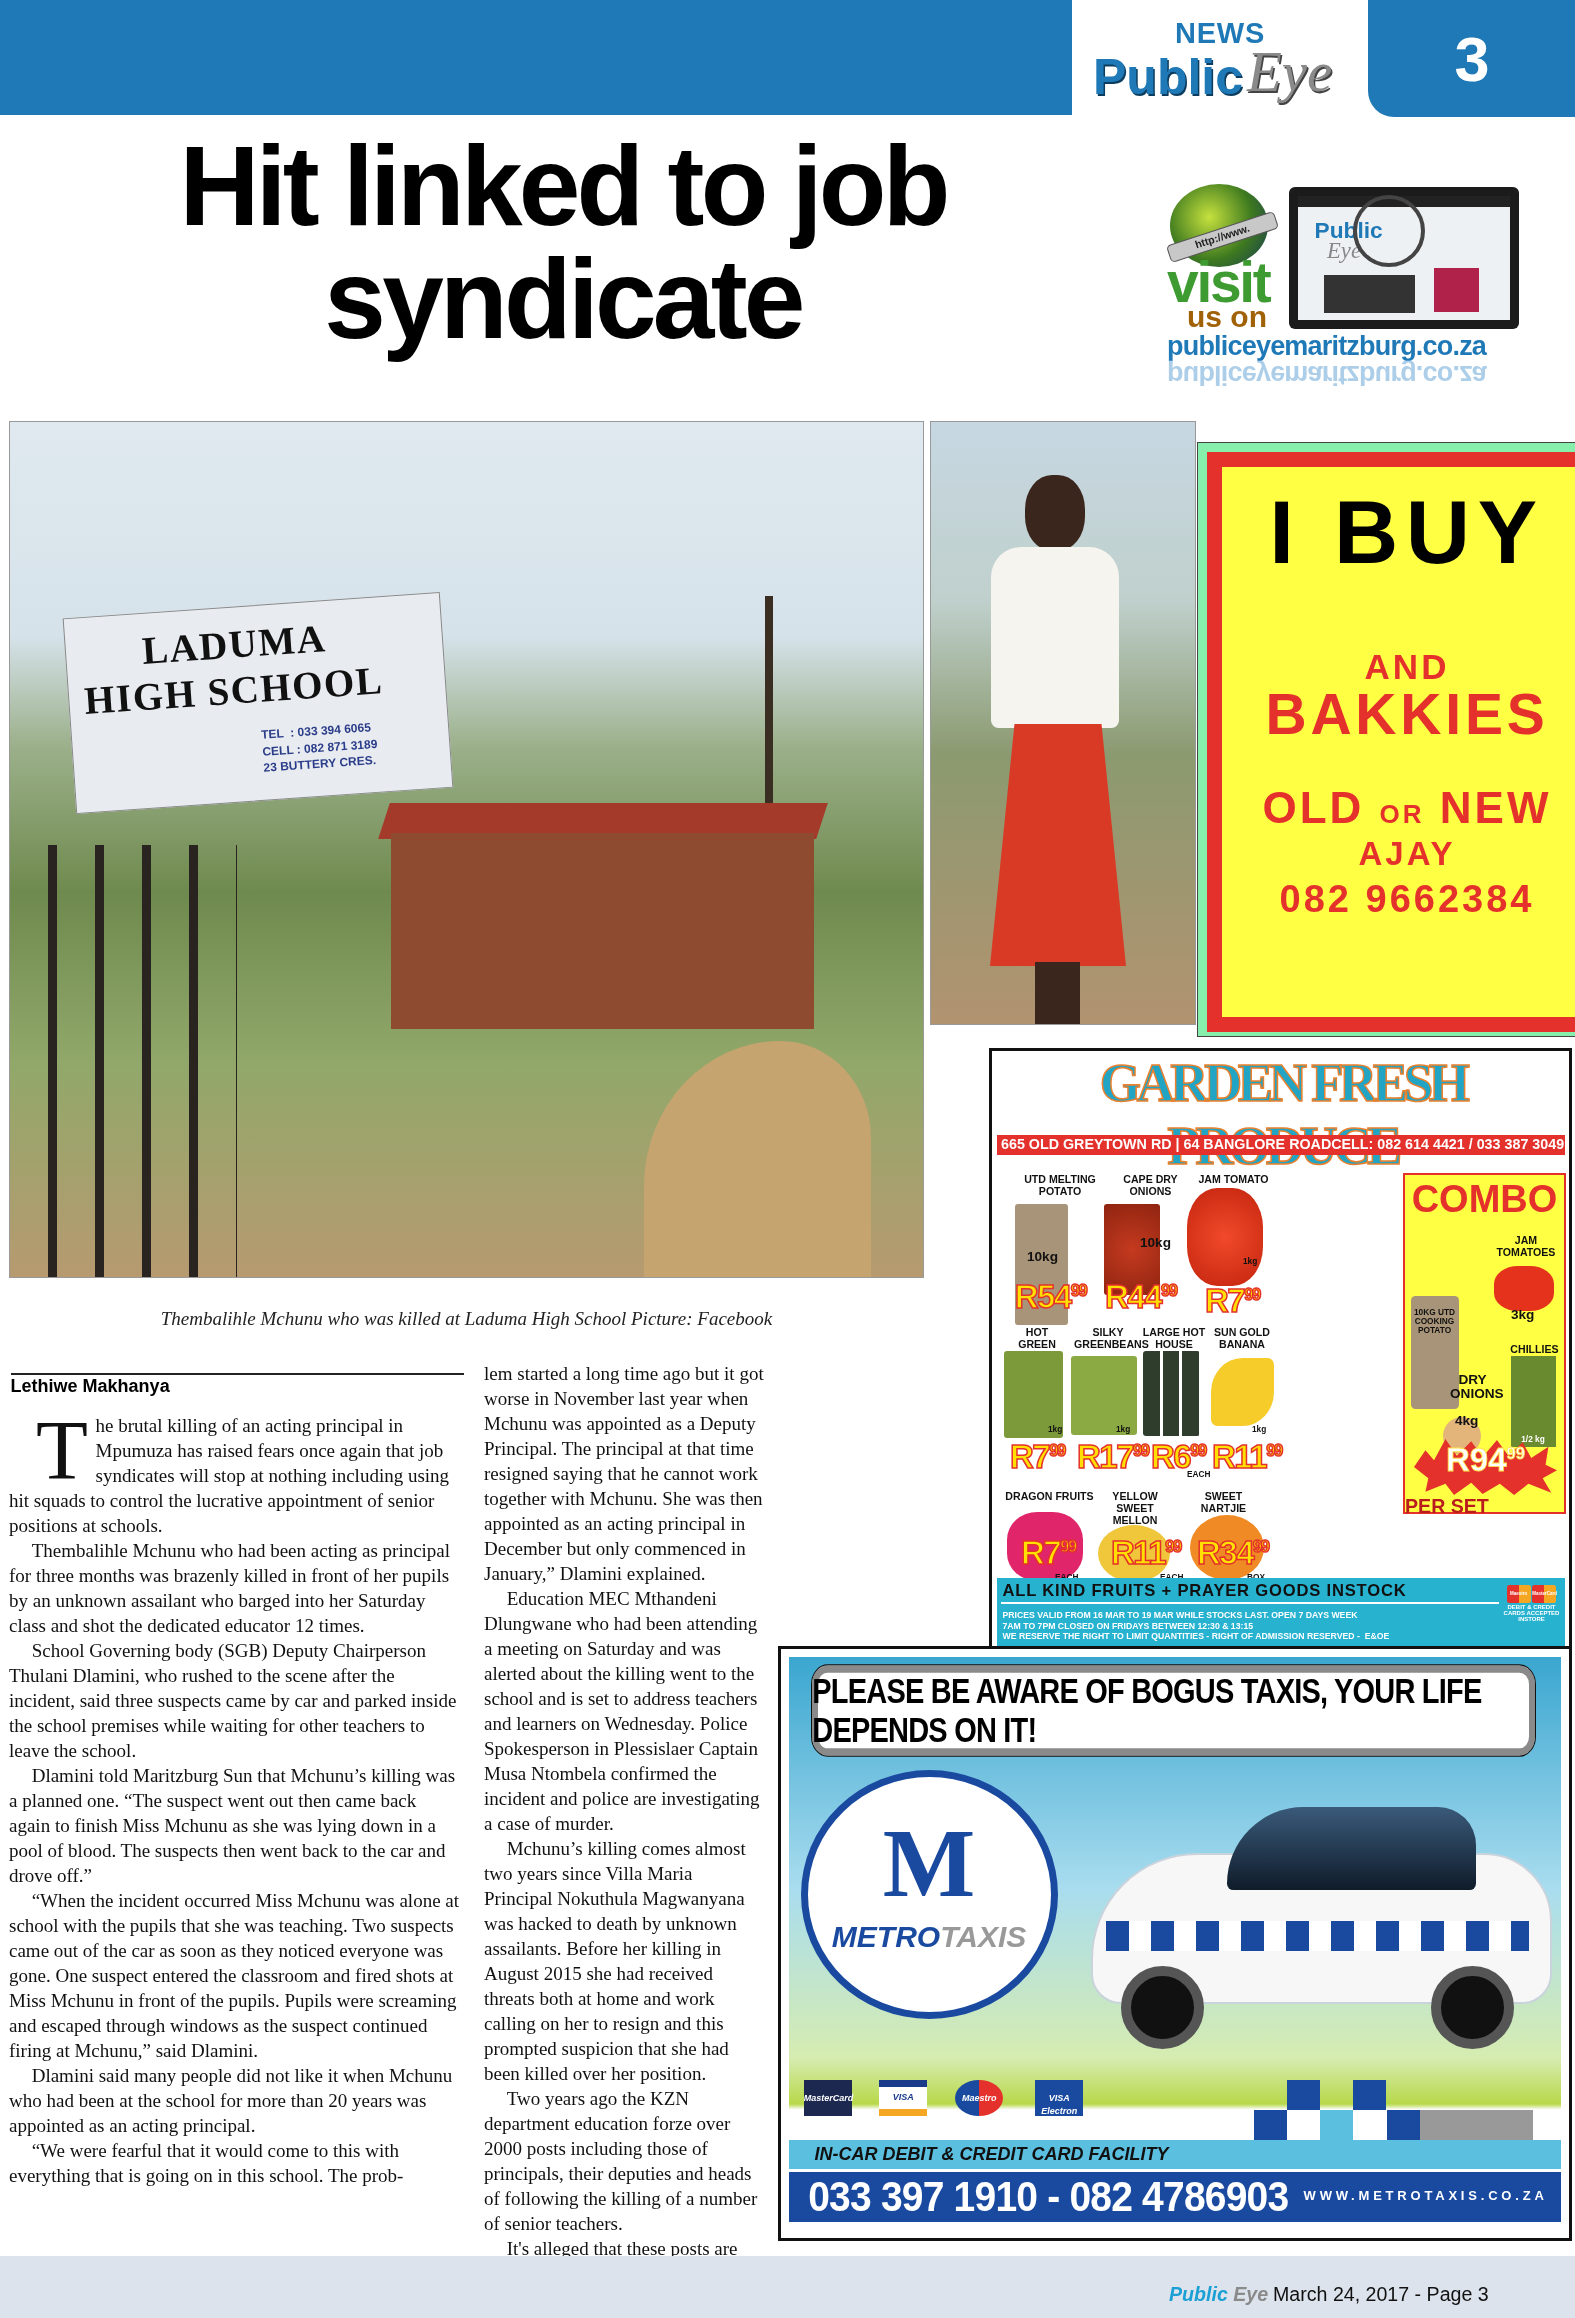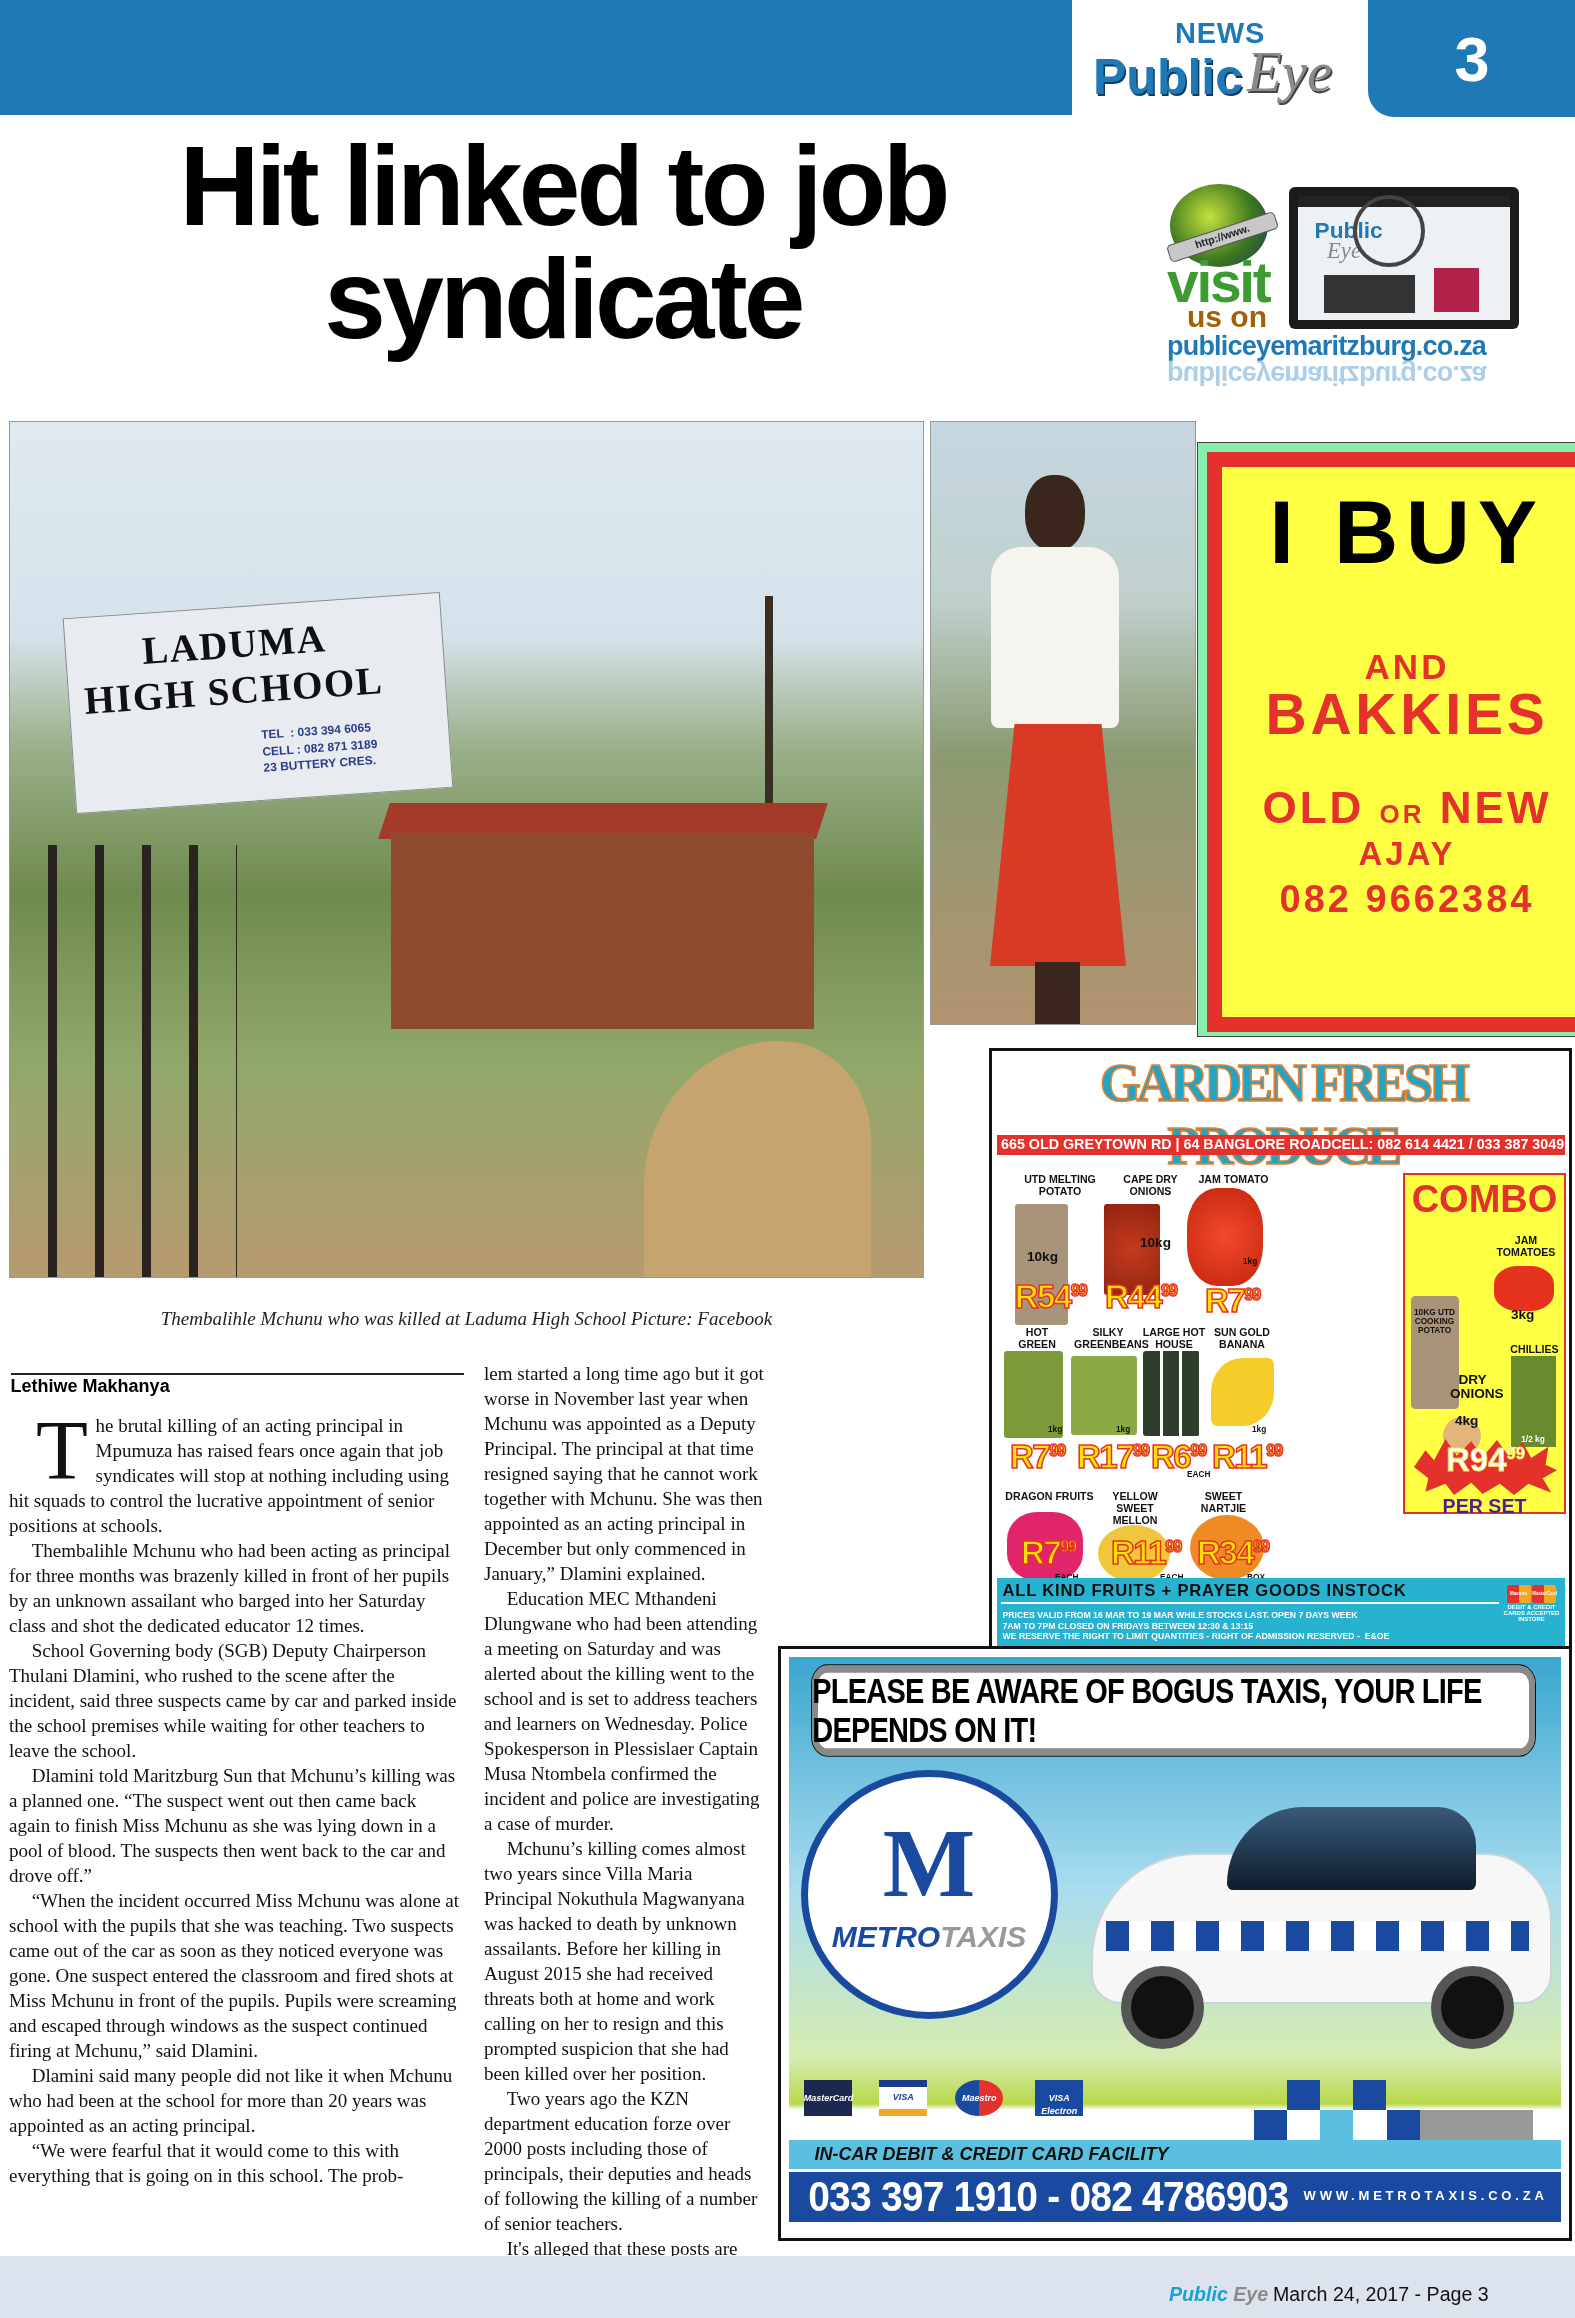--- a/index.html
+++ b/index.html
@@ -84,21 +84,21 @@
   .gf .combo { position: absolute; left: 411px; top: 122px; width: 163px; height: 341px; background: #ffff44; border: 2.3px solid #e4312b; }
   .gf .combo .ct { position: absolute; left: 0; width: 100%; top: 3px; text-align: center; font: 700 38px "Liberation Sans", sans-serif; color: #e4312b; }
   .gf .combo .ci { position: absolute; font: 700 10.6px "Liberation Sans", sans-serif; color: #111; text-align: center; line-height: 12px; }
   .gf .combo .tomato { position: absolute; left: 89px; top: 91px; width: 60px; height: 45px; border-radius: 40%; background: #e5321c; }
   .gf .combo .sack { position: absolute; left: 6px; top: 121px; width: 48px; height: 113px; background: #a89478; border-radius: 4.5px; }
   .gf .combo .chill { position: absolute; left: 106px; top: 181px; width: 45px; height: 91px; background: #6a8a30; }
   .gf .combo .onion { position: absolute; left: 38px; top: 242px; width: 38px; height: 38px; border-radius: 50%; background: #e3b57a; }
   .gf .combo .burst { position: absolute; left: 9px; top: 264px; width: 143px; height: 56px; background: #e4312b; clip-path: polygon(0 50%,8% 20%,14% 38%,22% 0,30% 30%,40% 4%,48% 32%,58% 2%,66% 30%,76% 6%,82% 34%,94% 14%,92% 46%,100% 56%,90% 70%,96% 96%,80% 80%,70% 100%,60% 80%,48% 98%,40% 78%,28% 100%,22% 80%,8% 94%,10% 70%); color: #fff; }
   .gf .combo .burst-text { position: absolute; left: 9px; top: 266px; width: 143px; text-align: center; font: 700 33px "Liberation Sans", sans-serif; color: #fff; -webkit-text-stroke: 0.8px #ffe24a; }
   .gf .combo .burst-text sup { font-size: 16.6px; }
-  .gf .combo .perset { position: absolute; left: 0; width: 100%; top: 320px; text-align: center; font: 700 19.6px "Liberation Sans", sans-serif; color: #4c1d95; }
+  .gf .combo .perset { position: absolute; left: 0; width: 100%; top: 320px; text-align: left; font: 700 19.6px "Liberation Sans", sans-serif; color: #b91c1c; }
   .gf .item { position: absolute; text-align: center; font: 700 10.6px "Liberation Sans", sans-serif; color: #111; line-height: 12px; }
   .gf .img { position: absolute; border-radius: 3px; }
   .gf .price { position: absolute; font: 700 33px "Liberation Sans", sans-serif; color: #ffe000; -webkit-text-stroke: 1.5px #e4312b; letter-spacing: -1.5px; }
   .gf .price sup { font-size: 16.6px; }
   .gf .unit { position: absolute; font: 700 8.3px "Liberation Sans", sans-serif; color: #111; }
   .gf .footer { position: absolute; left: 4.5px; top: 527px; width: 568px; height: 72px; background: #27b2d0; }
   .gf .footer .f1 { position: absolute; left: 6px; top: 3px; font: 700 16.6px "Liberation Sans", sans-serif; color: #111; letter-spacing: 0.8px; }
   .gf .footer .fl { position: absolute; left: 4.5px; top: 24px; width: 498px; height: 2.3px; background: #fff; }
   .gf .footer .f2 { position: absolute; left: 6px; top: 32px; font: 700 8.7px "Liberation Sans", sans-serif; color: #fff; line-height: 10.6px; white-space: pre; }
   .gf .footer .cards { position: absolute; left: 507px; top: 6px; width: 56px; font: 700 6px "Liberation Sans", sans-serif; color: #fff; text-align: center; }

